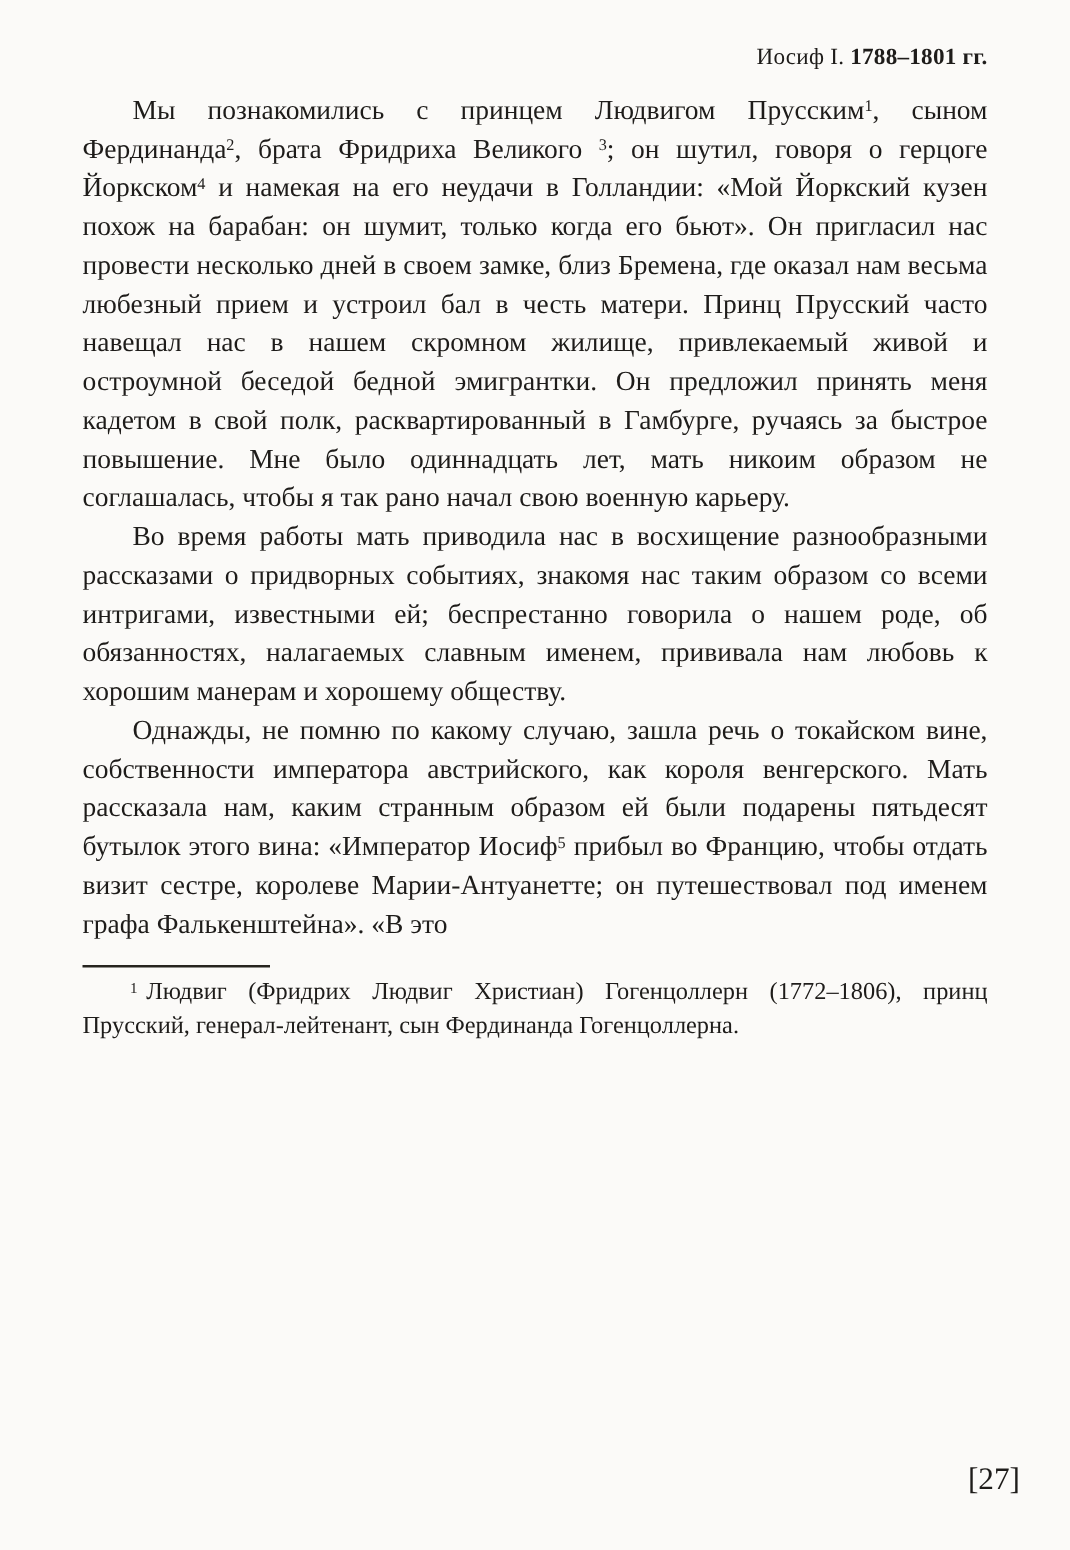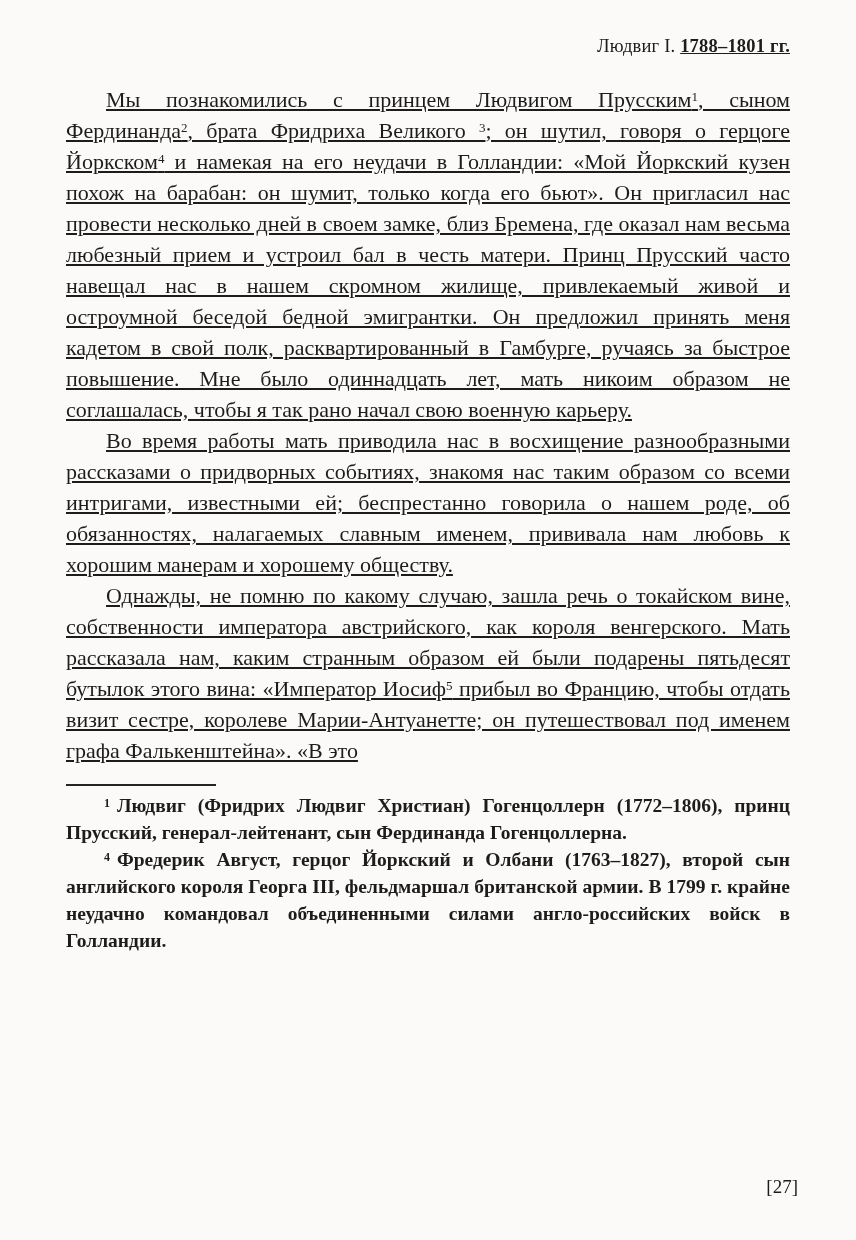--- a/index.html
+++ b/index.html
@@ -26,25 +26,23 @@
     box-sizing: border-box;
   }
   .running-head {
     text-align: right;
     font-size: 18.5px;
     line-height: 24px;
     letter-spacing: 0.2px;
   }
   .running-head .years {
     font-weight: bold;
-    text-decoration: underline;
   }
   .body-text {
-    margin-top: 26px;
-    text-decoration: underline;
+    margin-top: 14px;
   }
   .para {
     margin: 0;
     font-size: 22px;
     line-height: 31px;
     text-align: justify;
     text-indent: 40px;
   }
   sup.ref {
     font-size: 13px;
@@ -61,50 +59,48 @@
   }
   .footnotes {
     margin-top: 6px;
   }
   .footnote {
     margin: 0;
     font-size: 19.5px;
     line-height: 27px;
     text-align: justify;
     text-indent: 38px;
-    font-weight: bold;
   }
   .footnote sup.ref {
     font-size: 12px;
     margin-right: 7px;
   }
   .page-number {
     position: absolute;
-    right: 58px;
+    right: 40px;
     bottom: 42px;
-    font-size: 19px;
+    font-size: 25px;
   }
 </style>
 </head>
 <body>
 
 <div class="page">
 
   <div class="running-head">
-    <span class="chapter">Людвиг I. </span><span class="years">1788–1801 гг.</span>
+    <span class="chapter">Иосиф I. </span><span class="years">1788–1801 гг.</span>
   </div>
 
   <div class="body-text">
       <p class="para">Мы познакомились с принцем Людвигом Прусским<sup class="ref">1</sup>, сыном Фердинанда<sup class="ref">2</sup>, брата Фридриха Великого <sup class="ref">3</sup>; он шутил, говоря о герцоге Йоркском<sup class="ref">4</sup> и намекая на его неудачи в Голландии: «Мой Йоркский кузен похож на барабан: он шумит, только когда его бьют». Он пригласил нас провести несколько дней в своем замке, близ Бремена, где оказал нам весьма любезный прием и устроил бал в честь матери. Принц Прусский часто навещал нас в нашем скромном жилище, привлекаемый живой и остроумной беседой бедной эмигрантки. Он предложил принять меня кадетом в свой полк, расквартированный в Гамбурге, ручаясь за быстрое повышение. Мне было одиннадцать лет, мать никоим образом не соглашалась, чтобы я так рано начал свою военную карьеру.</p>
       <p class="para">Во время работы мать приводила нас в восхищение разнообразными рассказами о придворных событиях, знакомя нас таким образом со всеми интригами, известными ей; беспрестанно говорила о нашем роде, об обязанностях, налагаемых славным именем, прививала нам любовь к хорошим манерам и хорошему обществу.</p>
       <p class="para">Однажды, не помню по какому случаю, зашла речь о токайском вине, собственности императора австрийского, как короля венгерского. Мать рассказала нам, каким странным образом ей были подарены пятьдесят бутылок этого вина: «Император Иосиф<sup class="ref">5</sup> прибыл во Францию, чтобы отдать визит сестре, королеве Марии-Антуанетте; он путешествовал под именем графа Фалькенштейна». «В это</p>
     </div>
 
   <div class="footnote-rule"></div>
 
   <div class="footnotes">
       <p class="footnote"><sup class="ref">1</sup>Людвиг (Фридрих Людвиг Христиан) Гогенцоллерн (1772–1806), принц Прусский, генерал-лейтенант, сын Фердинанда Гогенцоллерна.</p>
-      <p class="footnote"><sup class="ref">4</sup>Фредерик Август, герцог Йоркский и Олбани (1763–1827), второй сын английского короля Георга III, фельдмаршал британской армии. В 1799 г. крайне неудачно командовал объединенными силами англо-российских войск в Голландии.</p>
     </div>
 
   <div class="page-number">[27]</div>
 
 </div>
 
 </body></html>

